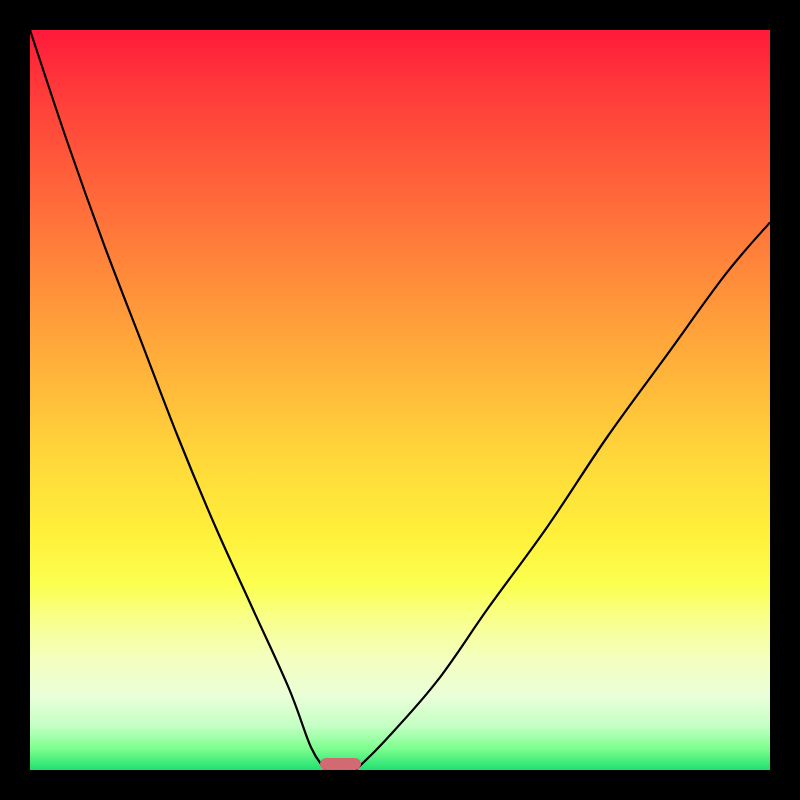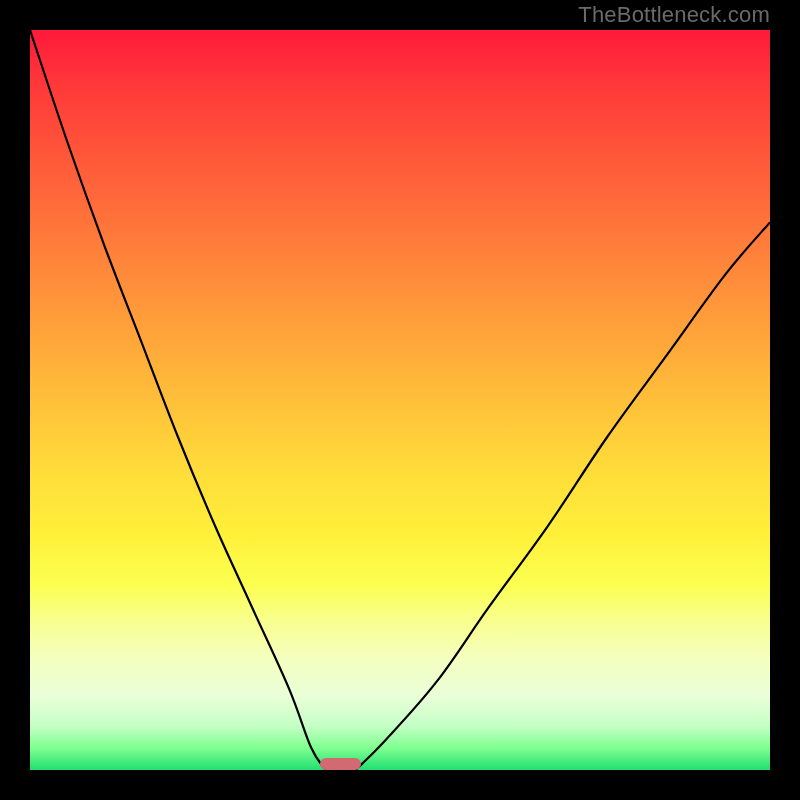--- a/index.html
+++ b/index.html
@@ -73,14 +73,13 @@
 <div class="frame">
   <div class="plot-area"></div>
 
   <svg class="curve-svg" viewBox="0 0 740 740" preserveAspectRatio="none">
     <path id="left-path" d="M 0.0 0.0 C 6.7 20.0, 23.7 72.4, 37.0 111.0 C 50.3 149.6, 60.7 178.6, 74.0 214.6 C 87.3 250.6, 97.7 276.2, 111.0 310.8 C 124.3 345.4, 134.7 373.7, 148.0 407.0 C 161.3 440.3, 171.7 465.2, 185.0 495.8 C 198.3 526.4, 208.7 547.9, 222.0 577.2 C 235.3 606.5, 248.3 633.3, 259.0 658.6 C 269.7 683.9, 274.5 703.1, 281.2 717.8 C 287.9 732.5, 293.3 736.0, 296.0 740.0" stroke="#000" stroke-width="2.2" fill="none"></path>
     <path id="right-path" d="M 325.6 740.0 C 330.9 734.7, 340.5 726.4, 355.2 710.4 C 369.9 694.4, 388.4 675.2, 407.0 651.2 C 425.6 627.2, 438.8 605.2, 458.8 577.2 C 478.8 549.2, 496.7 526.4, 518.0 495.8 C 539.3 465.2, 555.9 437.6, 577.2 407.0 C 598.5 376.4, 615.1 354.9, 636.4 325.6 C 657.7 296.3, 677.0 268.2, 695.6 244.2 C 714.2 220.2, 732.0 201.7, 740.0 192.4" stroke="#000" stroke-width="2.2" fill="none"></path>
   </svg>
 
   <div class="marker" id="min-marker" style="left: 320.45px; top: 758px; width: 40.7px; background: rgb(210, 106, 114);"></div>
 
-  <div class="watermark">TheBottleneck.com</div>
 </div>
 
 </body></html>

